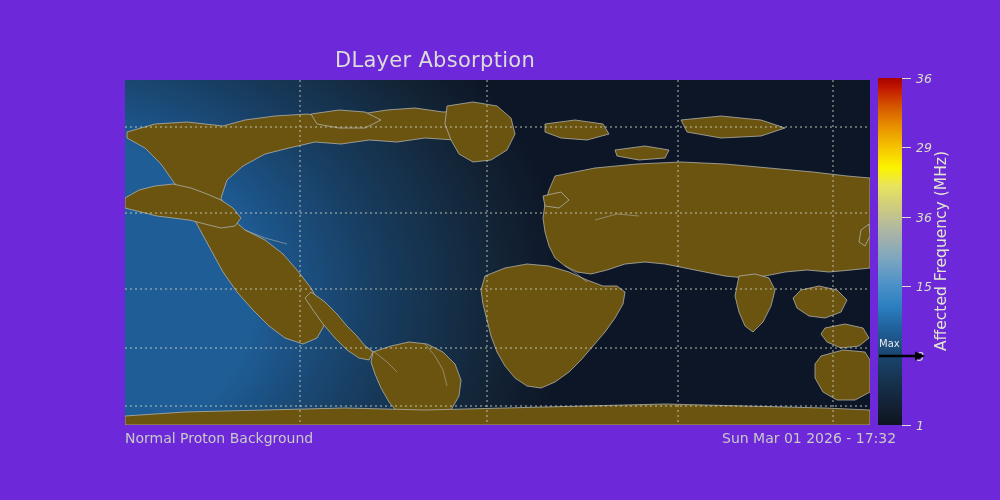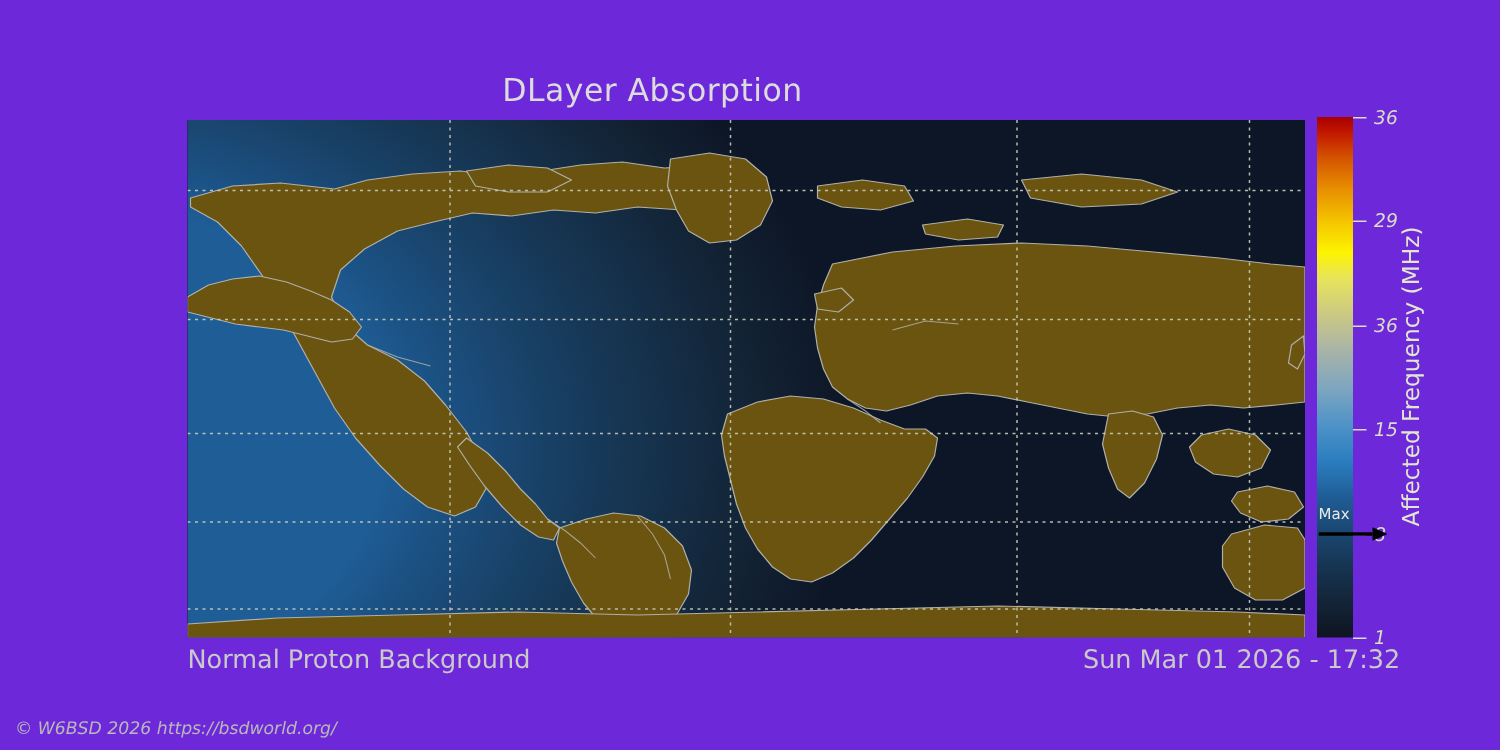--- a/index.html
+++ b/index.html
@@ -25,21 +25,21 @@
   #cb-title{position:absolute;left:929px;top:78px;height:347px;width:24px;
             color:#e2e6d0;font-size:15.5px;
             writing-mode:vertical-rl;transform:rotate(180deg);
             display:flex;align-items:center;justify-content:center;
             white-space:nowrap;}
   #max-box{position:absolute;left:878px;top:358px;width:60px;height:28px;}
   #max-lab{position:absolute;left:1px;top:0px;color:#e8e8e8;font-size:10px;}
   #max-arrow{position:absolute;left:1px;top:13px;width:46px;height:10px;}
 
   
-  .foot{position:absolute;color:#c9c9c9;font-size:17px;white-space:nowrap;}
+  .foot{position:absolute;color:#c9c9c9;font-size:14px;white-space:nowrap;}
   #f1{left:125px;top:430px;}
   #f2{left:125px;top:444px;}
   #ftime{left:722px;top:430px;}
   #copy{position:absolute;left:10px;top:478px;color:#b9b9b9;font-size:11.5px;
         font-style:italic;white-space:nowrap;}
 </style>
 </head>
 <body>
 
 <div id="root">
@@ -178,15 +178,14 @@
   <div id="max-box" style="top: 338px;">
     <span id="max-lab">Max</span>
     <svg id="max-arrow" viewBox="0 0 46 10">
       <line x1="0" y1="5" x2="36" y2="5" stroke="#000" stroke-width="2.4"></line>
       <polygon points="36,0.5 46,5 36,9.5" fill="#000"></polygon>
     </svg>
   </div>
 
   <div class="foot" id="f1">Normal Proton Background</div>
   <div class="foot" id="ftime">Sun Mar 01 2026 - 17:32</div>
-  <div id="copy">© W6BSD 2026 https://bsdworld.org/</div>
 
 </div>
 
 </body></html>

